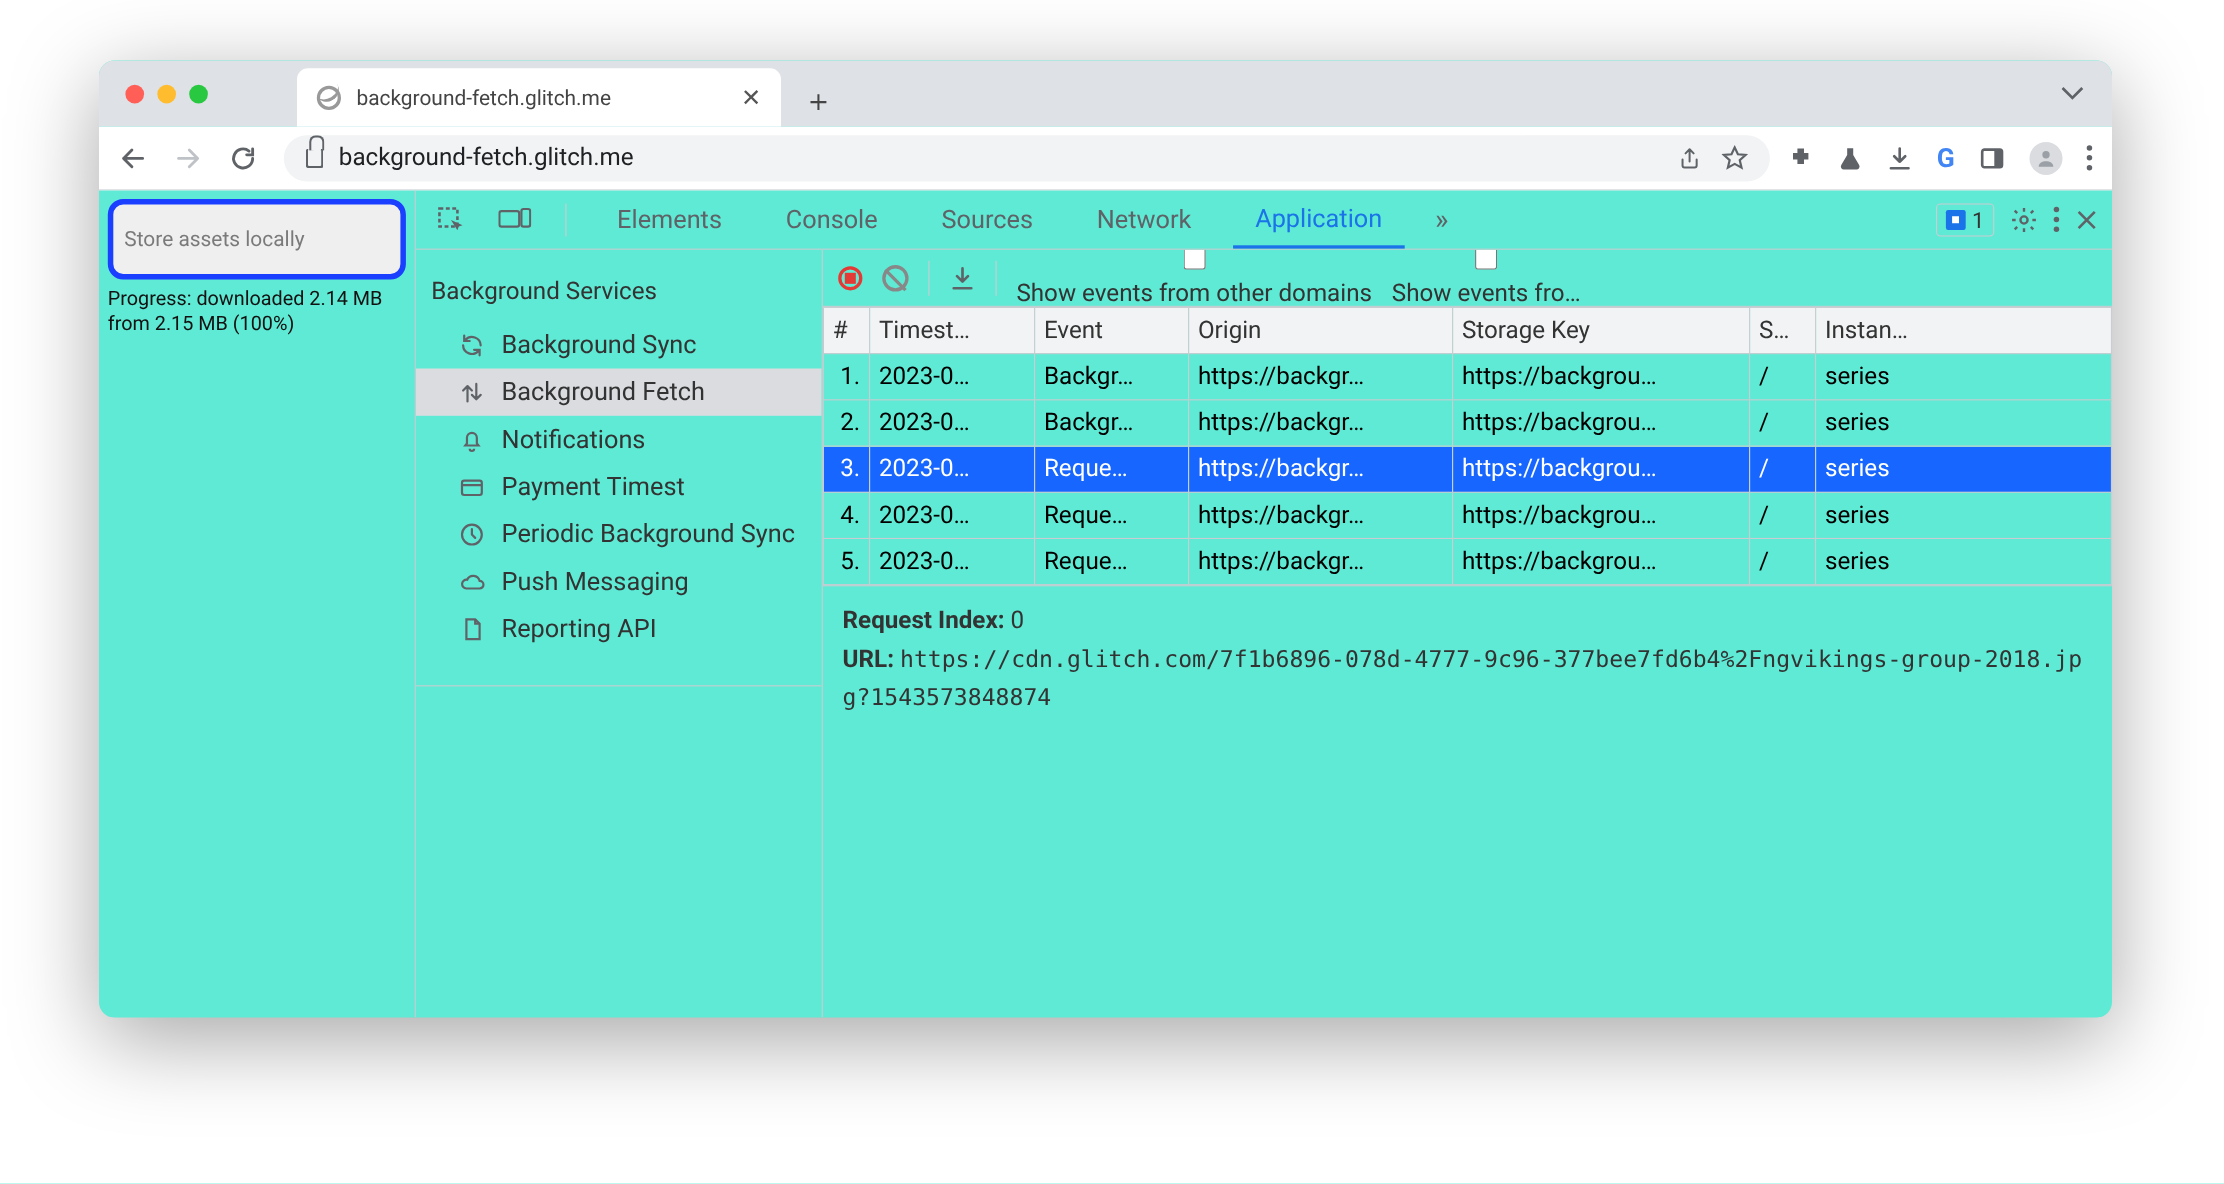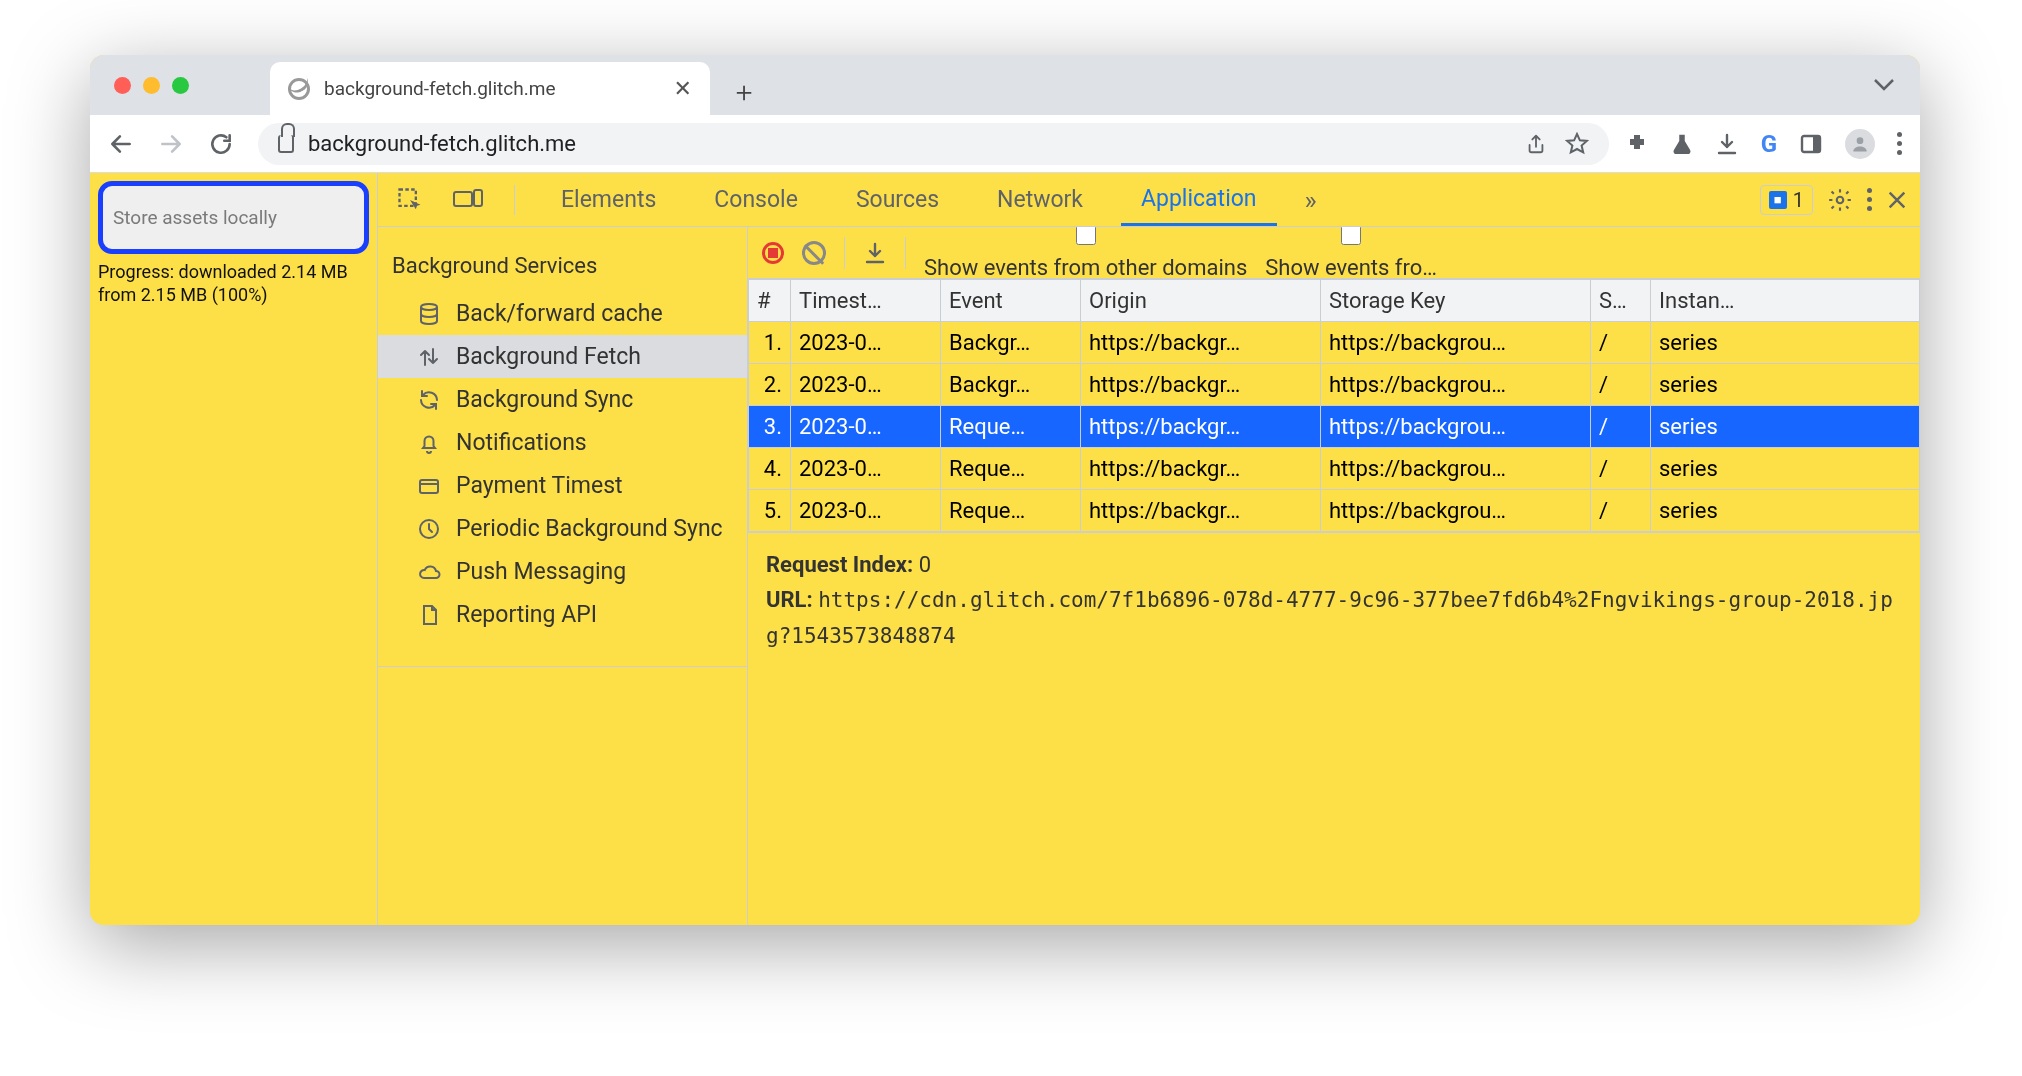--- a/index.html
+++ b/index.html
@@ -8,21 +8,21 @@
     background: #fff;
     width: 2022px;
     height: 1076px;
     position: relative;
     overflow: hidden;
   }
   .shadow-wrap {
     position: absolute;
     top: 55px; left: 90px;
     width: 1830px; height: 870px;
-    background: #fde047;
+    background: #5eead4;
     border-radius: 14px;
     box-shadow: 0 20px 80px rgba(0,0,0,0.35);
     overflow: hidden;
     display: flex;
     flex-direction: column;
   }
   
   .titlebar {
     height: 60px;
     background: #dee1e6;
@@ -286,41 +286,32 @@
       </div>
 
       <div class="dt-body">
 
         <div class="dt-sidebar">
           <div class="sb-title">Background Services</div>
           <div id="sidebar-items">
               <div class="sb-item">
                 <span class="sb-icon">
                   <svg width="24" height="24" viewBox="0 0 24 24">
-                    <ellipse cx="12" cy="5" rx="8" ry="3" stroke="#5f6368" stroke-width="2" fill="none"></ellipse>
-                    <path d="M4 5v7c0 1.7 3.6 3 8 3s8-1.3 8-3V5M4 12v7c0 1.7 3.6 3 8 3s8-1.3 8-3v-7" stroke="#5f6368" stroke-width="2" fill="none"></path>
-                  </svg>
-                </span>
-                <span>Back/forward cache</span>
+                    <path d="M20 12a8 8 0 0 0-14-5M4 12a8 8 0 0 0 14 5M5 3v5h5M19 21v-5h-5" stroke="#5f6368" stroke-width="2" fill="none" stroke-linecap="round"></path>
+                  </svg>
+                </span>
+                <span>Background Sync</span>
               </div>
               <div class="sb-item selected">
                 <span class="sb-icon">
                   <svg width="24" height="24" viewBox="0 0 24 24">
                     <path d="M8 20V6m0 0L4 10m4-4l4 4M16 4v14m0 0l4-4m-4 4l-4-4" stroke="#5f6368" stroke-width="2" fill="none" stroke-linecap="round"></path>
                   </svg>
                 </span>
                 <span>Background Fetch</span>
-              </div>
-              <div class="sb-item">
-                <span class="sb-icon">
-                  <svg width="24" height="24" viewBox="0 0 24 24">
-                    <path d="M20 12a8 8 0 0 0-14-5M4 12a8 8 0 0 0 14 5M5 3v5h5M19 21v-5h-5" stroke="#5f6368" stroke-width="2" fill="none" stroke-linecap="round"></path>
-                  </svg>
-                </span>
-                <span>Background Sync</span>
               </div>
               <div class="sb-item">
                 <span class="sb-icon">
                   <svg width="24" height="24" viewBox="0 0 24 24">
                     <path d="M6 17h12l-1.5-2V10a4.5 4.5 0 0 0-9 0v5L6 17zM10 20a2 2 0 0 0 4 0" stroke="#5f6368" stroke-width="2" fill="none"></path>
                   </svg>
                 </span>
                 <span>Notifications</span>
               </div>
               <div class="sb-item">

